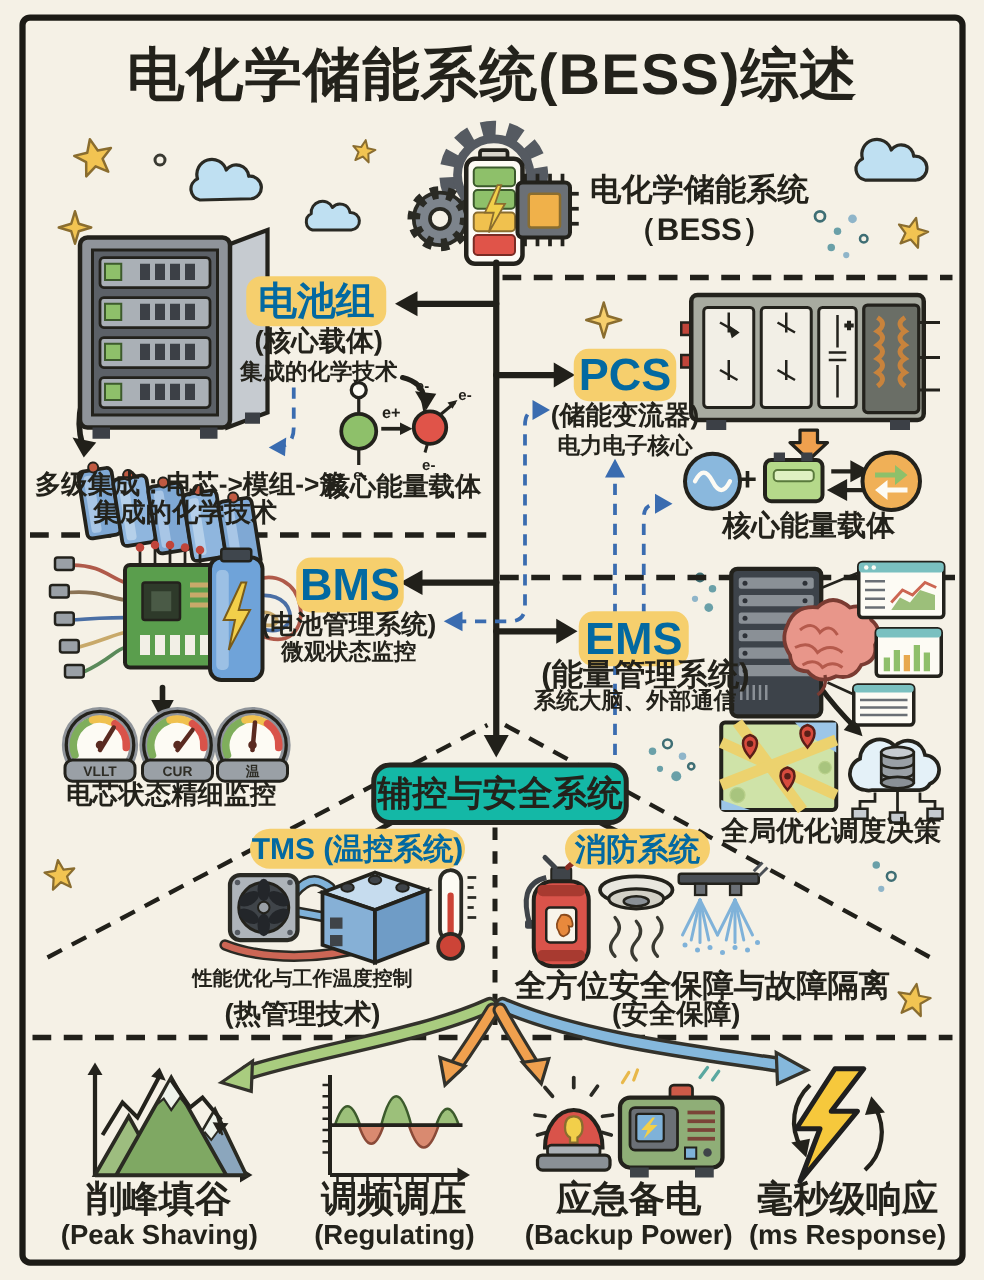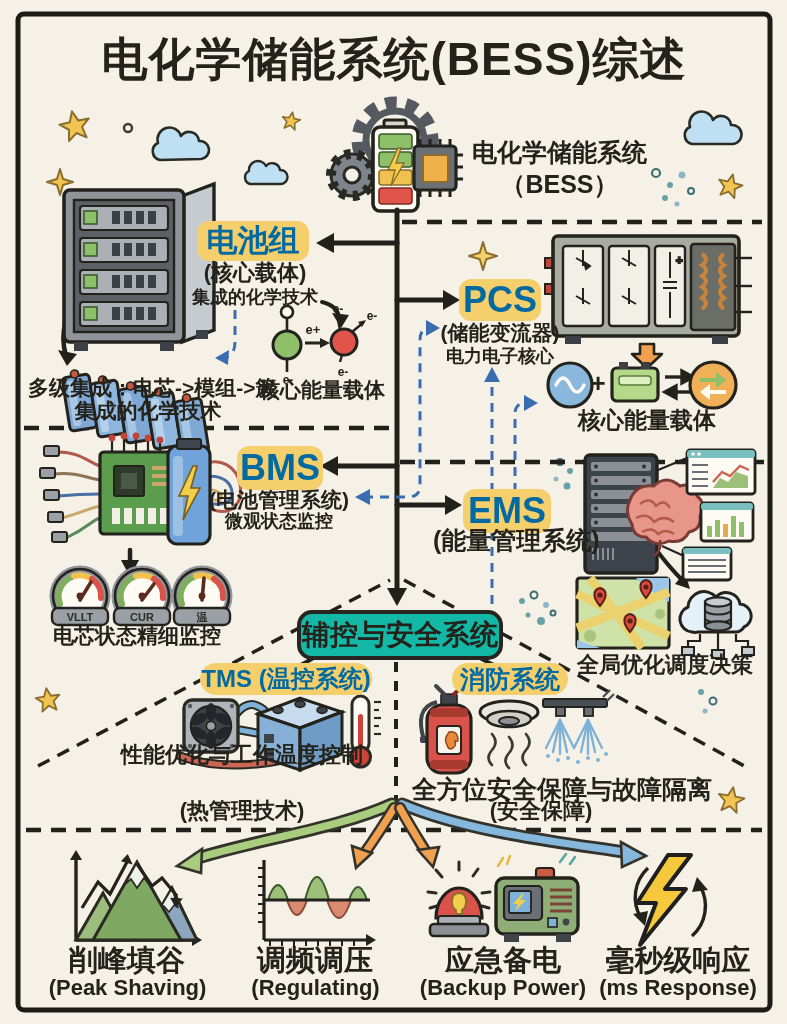--- a/index.html
+++ b/index.html
@@ -744,26 +744,27 @@
 <div class="t" style="left:586px;top:369px;width:24px;font-size:26px;">+</div>
 <div class="t" style="left:558px;top:408px;width:178px;font-size:23px;">核心能量载体</div>
 
 <div class="pill" style="left:237px;top:446px;width:86px;height:44px;font-size:36px;">BMS</div>
 <div class="t" style="left:203px;top:488px;width:152px;font-size:21px;">(电池管理系统)</div>
 <div class="t" style="left:213px;top:511px;width:132px;font-size:18px;">微观状态监控</div>
 <div class="t" style="left:33px;top:624px;width:208px;font-size:21px;">电芯状态精细监控</div>
 
 <div class="pill" style="left:463px;top:489px;width:88px;height:44px;font-size:36px;">EMS</div>
 <div class="t" style="left:433px;top:526px;width:150px;font-size:25px;">(能量管理系统)</div>
+<div class="t" style="left:423px;top:550px;width:170px;font-size:18px;">系统大脑、外部通信</div>
 <div class="t" style="left:570px;top:653px;width:190px;font-size:22px;">全局优化调度决策</div>
 
 <div class="badge" style="left:297px;top:610px;width:198px;height:42px;font-size:28px;">辅控与安全系统</div>
 
 <div class="pill" style="left:200px;top:663px;width:172px;height:32px;font-size:24px;border-radius:16px;">TMS (温控系统)</div>
-<div class="t" style="left:110px;top:743px;width:264px;font-size:22px;">性能优化与工作温度控制</div>
+<div class="t" style="left:110px;top:775px;width:264px;font-size:16px;">性能优化与工作温度控制</div>
 <div class="t" style="left:140px;top:799px;width:204px;font-size:22px;">(热管理技术)</div>
 
 <div class="pill" style="left:452px;top:663px;width:116px;height:32px;font-size:25px;border-radius:16px;">消防系统</div>
 <div class="t" style="left:412px;top:775px;width:258px;font-size:25px;">全方位安全保障与故障隔离</div>
 <div class="t" style="left:455px;top:799px;width:172px;font-size:22px;">(安全保障)</div>
 
 <div class="t" style="left:52px;top:944px;width:150px;font-size:29px;">削峰填谷</div>
 <div class="t" style="left:40px;top:976px;width:175px;font-size:22px;font-weight:700;">(Peak Shaving)</div>
 <div class="t" style="left:240px;top:944px;width:150px;font-size:29px;">调频调压</div>
 <div class="t" style="left:228px;top:976px;width:175px;font-size:22px;font-weight:700;">(Regulating)</div>

